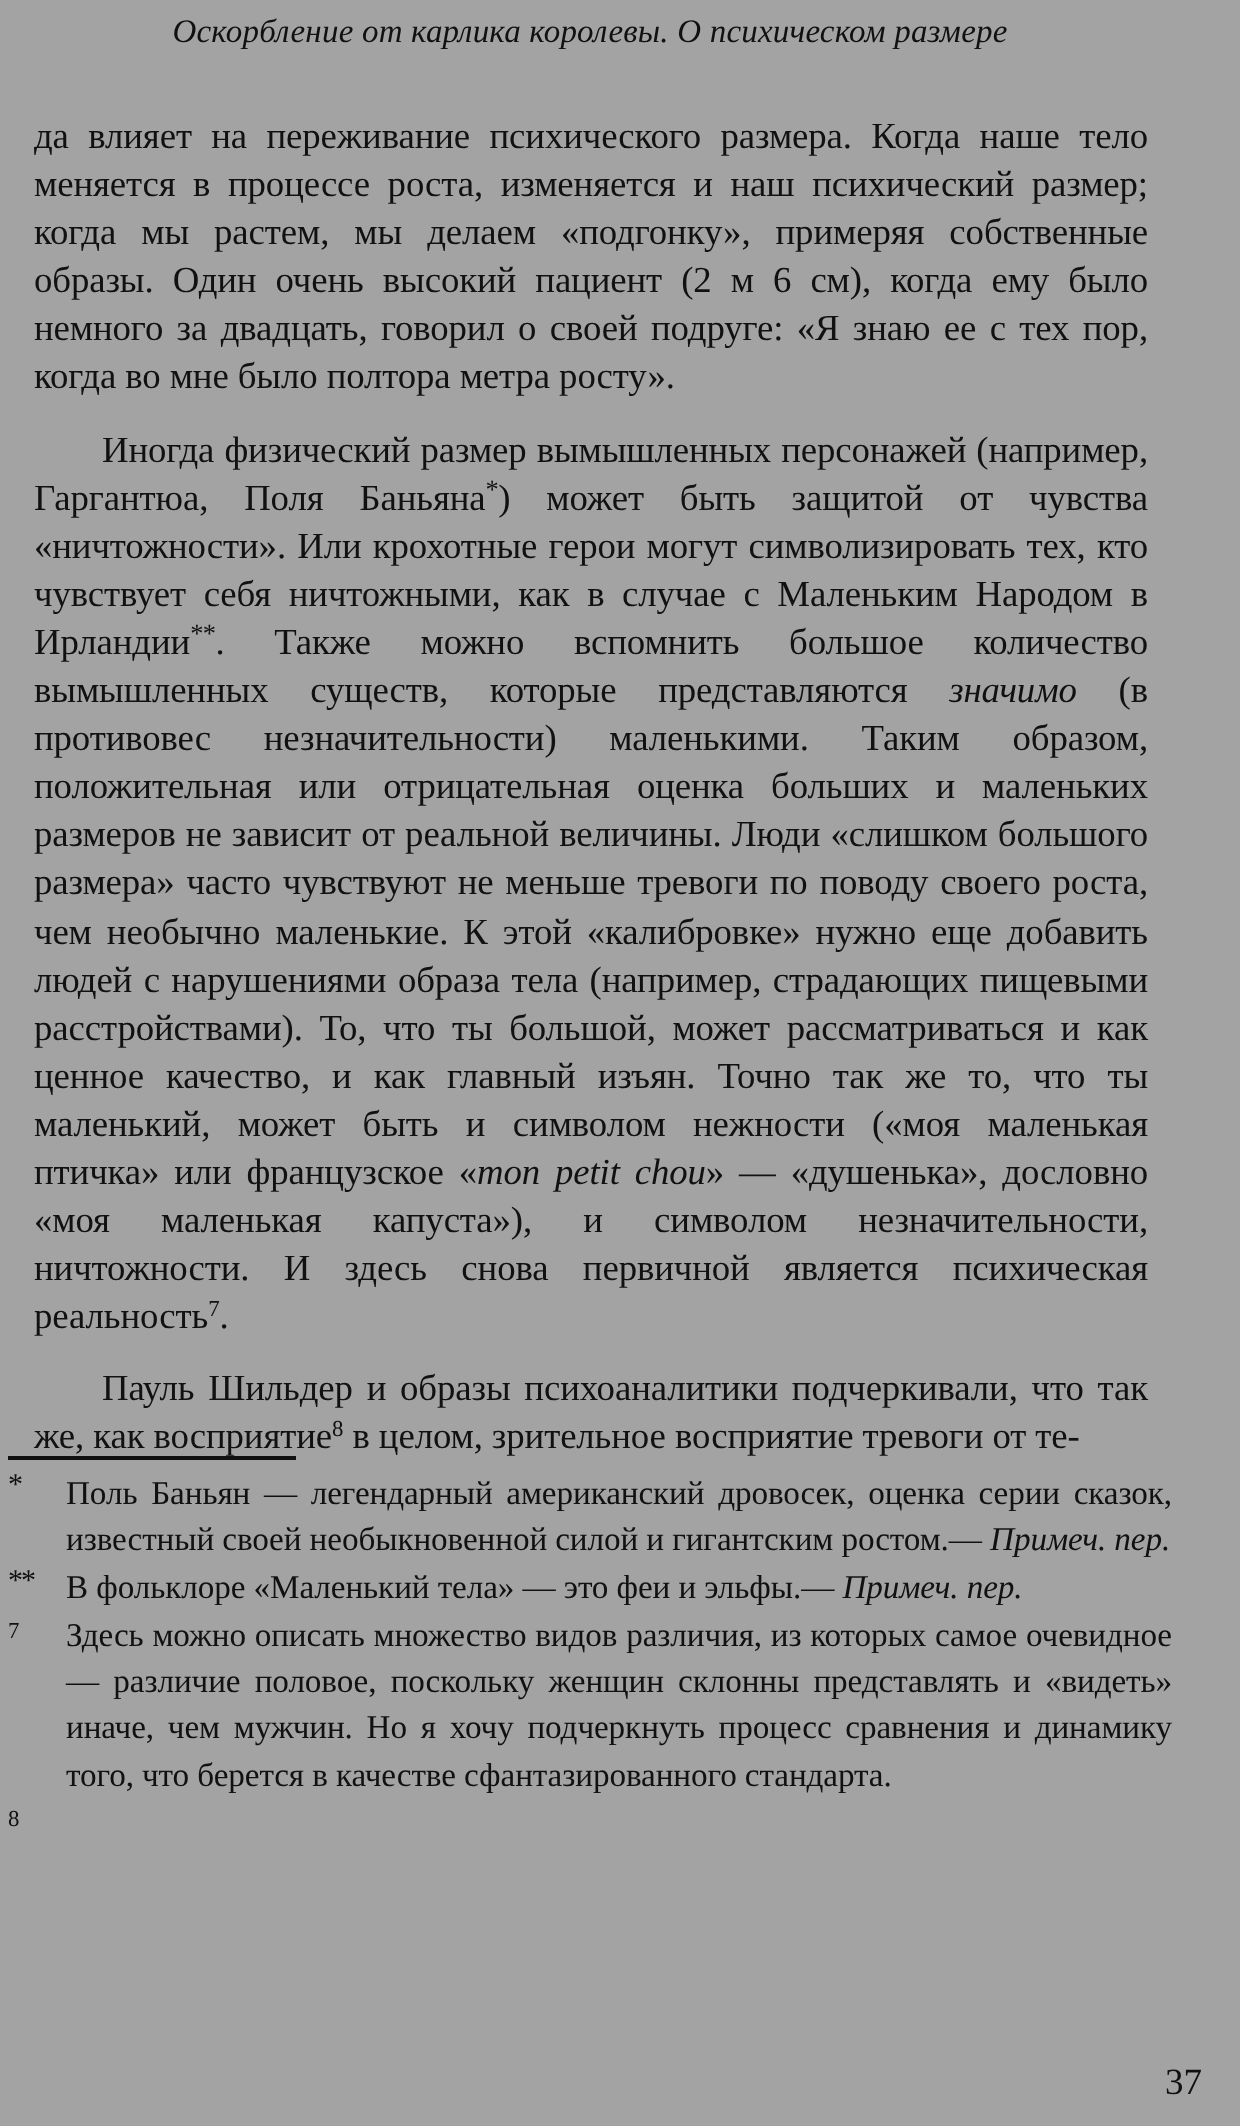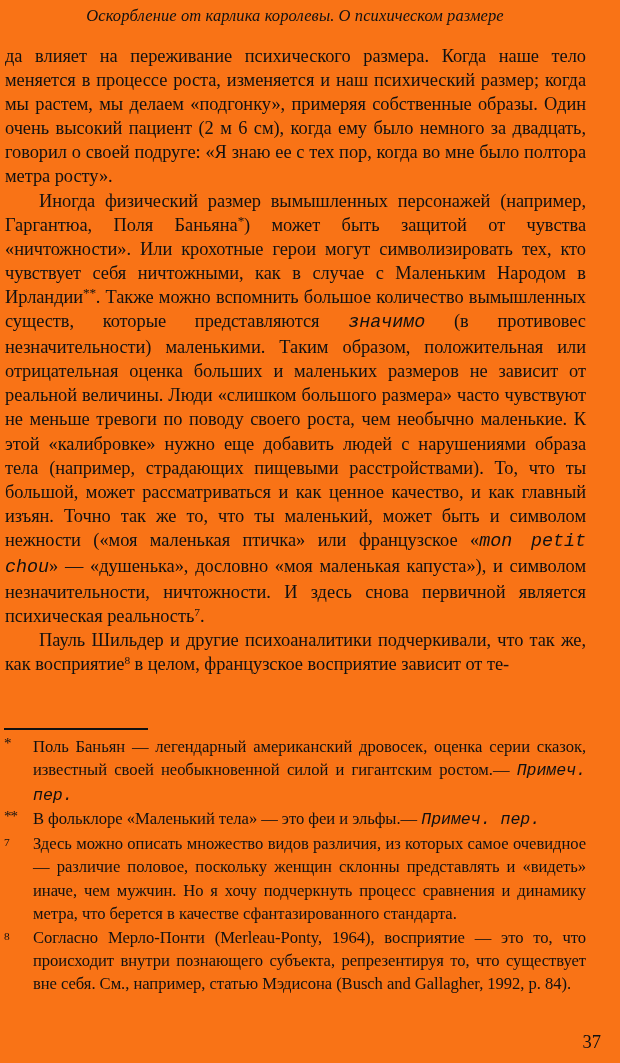--- a/index.html
+++ b/index.html
@@ -4,21 +4,21 @@
 <style>
   html, body {
     margin: 0;
     padding: 0;
     background: #ffffff;
   }
   .page {
     position: relative;
     width: 620px;
     height: 1063px;
-    background: #f97316;
+    background: #a3a3a3;
     overflow: hidden;
     font-family: "Liberation Serif", "DejaVu Serif", serif;
     color: #111111;
     box-sizing: border-box;
   }
 
   
   .running-header {
     position: absolute;
     top: 5px;
@@ -33,37 +33,37 @@
   }
 
   
   .body-block {
     position: absolute;
     top: 44px;
     left: 5px;
     width: 581px;
   }
   .body-par {
-    margin: 0;
+    margin: 12px;
     font-size: 18.4px;
     line-height: 24.1px;
     text-align: justify;
     text-justify: inter-word;
     hyphens: manual;
     -webkit-hyphens: manual;
     letter-spacing: -0.05px;
     word-spacing: 0px;
   }
   .body-par.indent {
     text-indent: 34px;
   }
   .body-par + .body-par {
     margin-top: 0px;
   }
-  .it { font-style: italic; font-family: Liberation Mono, monospace; }
+  .it { font-style: italic; }
   sup.fn {
     font-size: 0.62em;
     vertical-align: 0.52em;
     line-height: 0;
     font-style: normal;
   }
   sup.fn-star {
     font-size: 0.72em;
     vertical-align: 0.46em;
     line-height: 0;
@@ -133,33 +133,33 @@
 <div class="page">
 
   <div class="running-header">Оскорбление от карлика королевы. О психическом размере</div>
 
   <div class="body-block">
 
     <p class="body-par"><span>да влияет на переживание психического размера. Когда наше тело меняется в процессе роста, изменяется и наш психический размер; когда мы растем, мы делаем «подгонку», примеряя собственные образы. Один очень высокий пациент (2 м 6 см), когда ему было немного за двадцать, говорил о своей подруге: «Я знаю ее с тех пор, когда во мне было полтора метра росту».</span></p>
 
     <p class="body-par indent"><span>Иногда физический размер вымышленных персонажей (например, Гаргантюа, Поля Баньяна</span><sup class="fn fn-star">*</sup><span>) может быть защитой от чувства «ничтожности». Или крохотные герои могут символизировать тех, кто чувствует себя ничтожными, как в случае с Маленьким Народом в Ирландии</span><sup class="fn fn-star">**</sup><span>. Также можно вспомнить большое количество вымышленных существ, которые представляются </span><span class="it">значимо</span><span> (в противовес незначительности) маленькими. Таким образом, положительная или отрицательная оценка больших и маленьких размеров не зависит от реальной величины. Люди «слишком большого размера» часто чувствуют не меньше тревоги по поводу своего роста, чем необычно маленькие. К этой «калибровке» нужно еще добавить людей с нарушениями образа тела (например, страдающих пищевыми расстройствами). То, что ты большой, может рассматриваться и как ценное качество, и как главный изъян. Точно так же то, что ты маленький, может быть и символом нежности («моя маленькая птичка» или французское «</span><span class="it">mon petit chou</span><span>» — «душенька», дословно «моя маленькая капуста»), и символом незначительности, ничтожности. И здесь снова первичной является психическая реальность</span><sup class="fn">7</sup><span>.</span></p>
 
-    <p class="body-par indent"><span>Пауль Шильдер и другие психоаналитики подчеркивали, что так же, как восприятие</span><sup class="fn">8</sup><span> в целом, французское восприятие зависит от те-</span></p>
+    <p class="body-par indent"><span>Пауль Шильдер и образы психоаналитики подчеркивали, что так же, как восприятие</span><sup class="fn">8</sup><span> в целом, зрительное восприятие тревоги от те-</span></p>
 
   </div>
 
   <div class="footnote-rule"></div>
 
   <div class="footnotes">
 
     <p class="footnote"><span class="fn-marker star">*</span><span>Поль Баньян — легендарный американский дровосек, оценка серии сказок, известный своей необыкновенной силой и гигантским ростом.— </span><span class="it">Примеч. пер.</span></p>
 
     <p class="footnote"><span class="fn-marker star2">**</span><span>В фольклоре «Маленький тела» — это феи и эльфы.— </span><span class="it">Примеч. пер.</span></p>
 
-    <p class="footnote"><span class="fn-marker num">7</span><span>Здесь можно описать множество видов различия, из которых самое очевидное — различие половое, поскольку женщин склонны представлять и «видеть» иначе, чем мужчин. Но я хочу подчеркнуть процесс сравнения и динамику метра, что берется в качестве сфантазированного стандарта.</span></p>
+    <p class="footnote"><span class="fn-marker num">7</span><span>Здесь можно описать множество видов различия, из которых самое очевидное — различие половое, поскольку женщин склонны представлять и «видеть» иначе, чем мужчин. Но я хочу подчеркнуть процесс сравнения и динамику того, что берется в качестве сфантазированного стандарта.</span></p>
 
-    <p class="footnote"><span class="fn-marker num">8</span><span>Согласно Мерло-Понти (Merleau-Ponty, 1964), восприятие — это то, что происходит внутри познающего субъекта, репрезентируя то, что существует вне себя. См., например, статью Мэдисона (Busch and Gallagher, 1992, p. 84).</span></p>
+    <p class="footnote"><span class="fn-marker num">8</span></p>
 
   </div>
 
   <div class="page-number">37</div>
 
 </div>
 
 </body></html>

